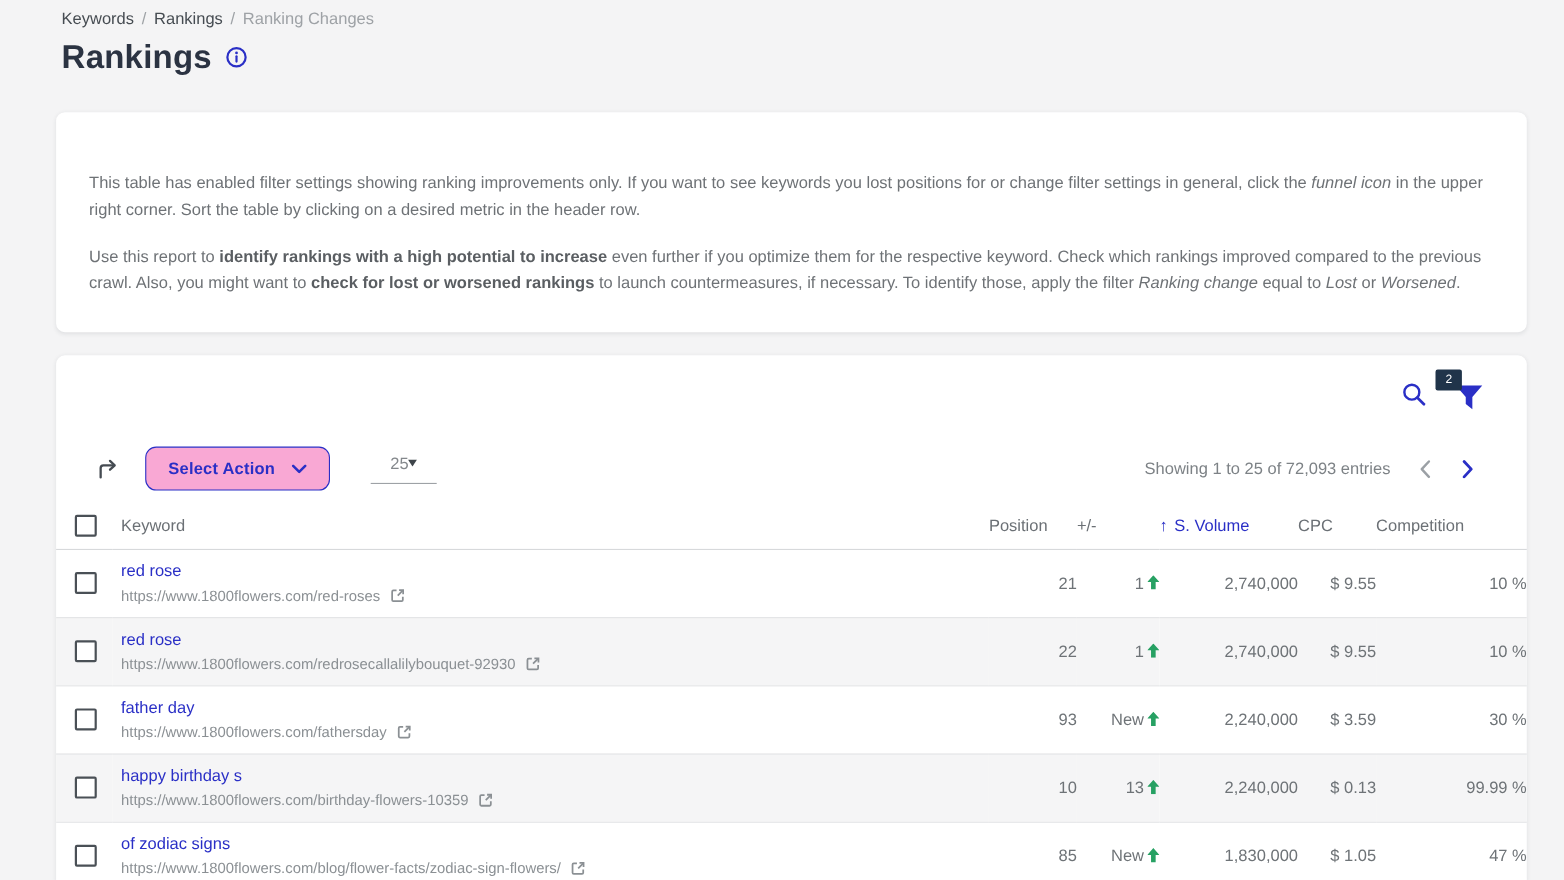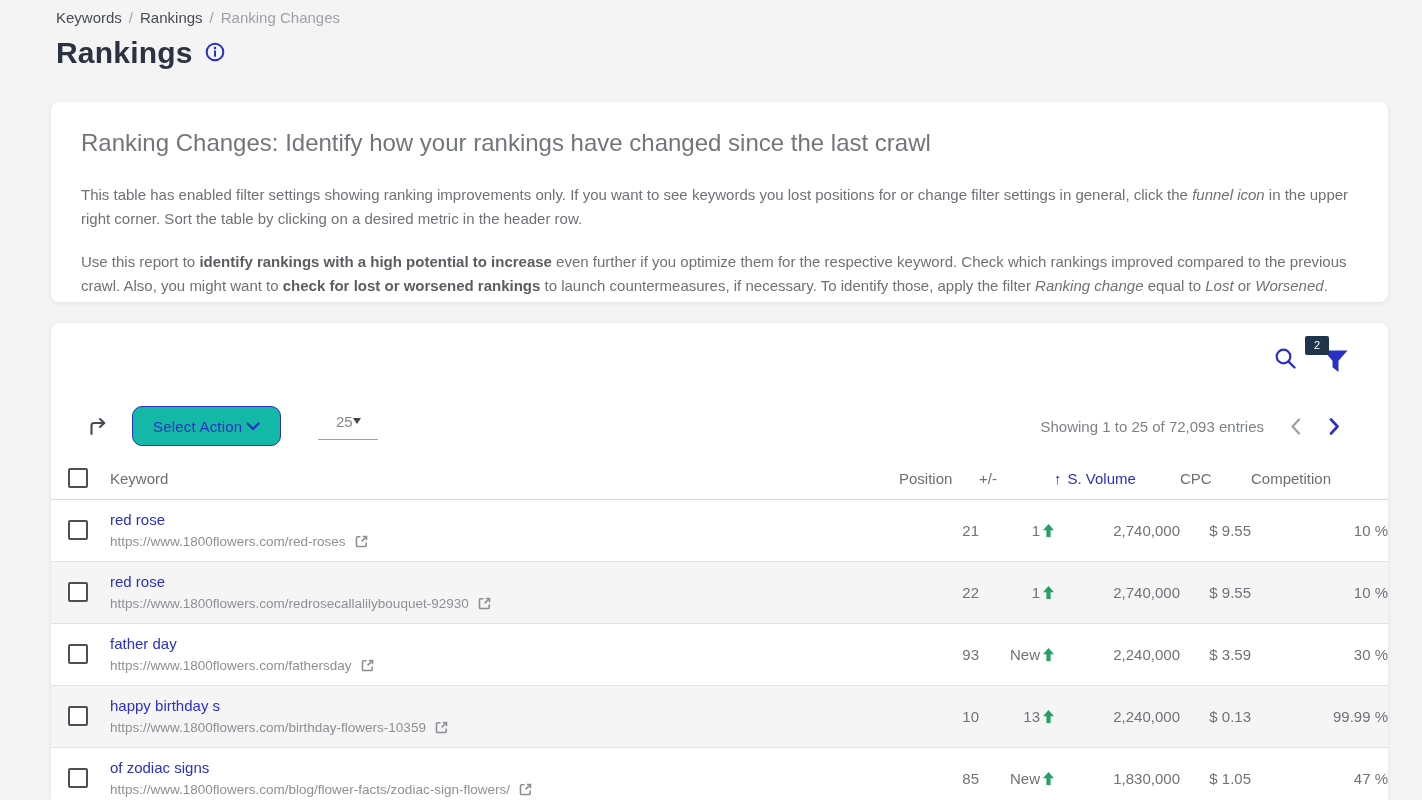--- a/index.html
+++ b/index.html
@@ -36,24 +36,24 @@
   .icons-row { position:absolute; top:24px; right:40px; display:flex; align-items:flex-start; }
   .icon-btn { cursor:pointer; }
   .funnel-wrap { position:relative; margin-left:26px; margin-top:3px; }
   .filter-badge { position:absolute; top:-14px; left:-18px; background:#20344a; color:#fff;
                   font-size:11px; line-height:1; padding:4px 9px; border-radius:2px; }
 
   
   .controls { position:absolute; top:83px; left:29px; right:34px; height:40px;
               display:flex; align-items:center; }
   .export-btn { margin-left:6px; cursor:pointer; display:flex; }
-  .select-action { margin-left:22px; height:40px; padding:0 20px; background:#14b8a6;
+  .select-action { margin-left:22px; height:40px; padding:0 20px; background:#f9a8d4;
                    border:1.5px solid #2a2fc6; border-radius:10px; color:#2a2fc6;
-                   font-size:15px; font-weight:400; letter-spacing:0.2px;
-                   display:flex; align-items:center; gap:4px; cursor:pointer;
+                   font-size:15px; font-weight:700; letter-spacing:0.2px;
+                   display:flex; align-items:center; gap:15px; cursor:pointer;
                    font-family:"Liberation Sans", sans-serif; }
   .page-size { margin-left:37px; width:60px; border-bottom:1px solid #9ea2a6; padding:0 2px 9px 2px;
                display:flex; align-items:center; justify-content:center;
                color:#84888c; font-size:15px; cursor:pointer; }
   .page-size .tri { width:0; height:0; border-left:4.5px solid transparent;
                     border-right:4.5px solid transparent; border-top:6px solid #3e444a; }
   .controls .spacer { flex:1; }
   .showing { font-size:15px; color:#7d8286; }
   .pg-btn { padding:6px 14px; cursor:pointer; display:flex; }
   .pg-prev { margin-left:12px; cursor:default; }
@@ -95,21 +95,20 @@
   <span class="info-icon">
     <svg width="20" height="20" viewBox="0 0 20 20">
       <circle cx="10" cy="10" r="8.3" fill="none" stroke="#2a2fc6" stroke-width="2"></circle>
       <circle cx="10" cy="6.1" r="1.25" fill="#2a2fc6"></circle>
       <line x1="10" y1="9.2" x2="10" y2="14" stroke="#2a2fc6" stroke-width="2" stroke-linecap="round"></line>
     </svg>
   </span>
 </div>
 
 <section class="card card-intro">
-  <h2 class="intro-heading">Ranking Changes: Identify how your rankings have changed since the last crawl</h2>
   <p class="intro-p"><span>This table has enabled filter settings showing ranking improvements only. If you want to see keywords you lost positions for or change filter settings in general, click the </span><i>funnel icon</i><span> in the upper right corner. Sort the table by clicking on a desired metric in the header row.</span></p>
   <p class="intro-p"><span>Use this report to </span><b>identify rankings with a high potential to increase</b><span> even further if you optimize them for the respective keyword. Check which rankings improved compared to the previous crawl. Also, you might want to </span><b>check for lost or worsened rankings</b><span> to launch countermeasures, if necessary. To identify those, apply the filter </span><i>Ranking change</i><span> equal to </span><i>Lost</i><span> or </span><i>Worsened</i><span>.</span></p>
 </section>
 
 <section class="card card-table">
 
   <div class="icons-row">
     <span class="icon-btn">
       <svg width="23" height="23" viewBox="0 0 23 23">
         <circle cx="9.5" cy="9.5" r="6.8" fill="none" stroke="#2a2fc6" stroke-width="2.2"></circle>

